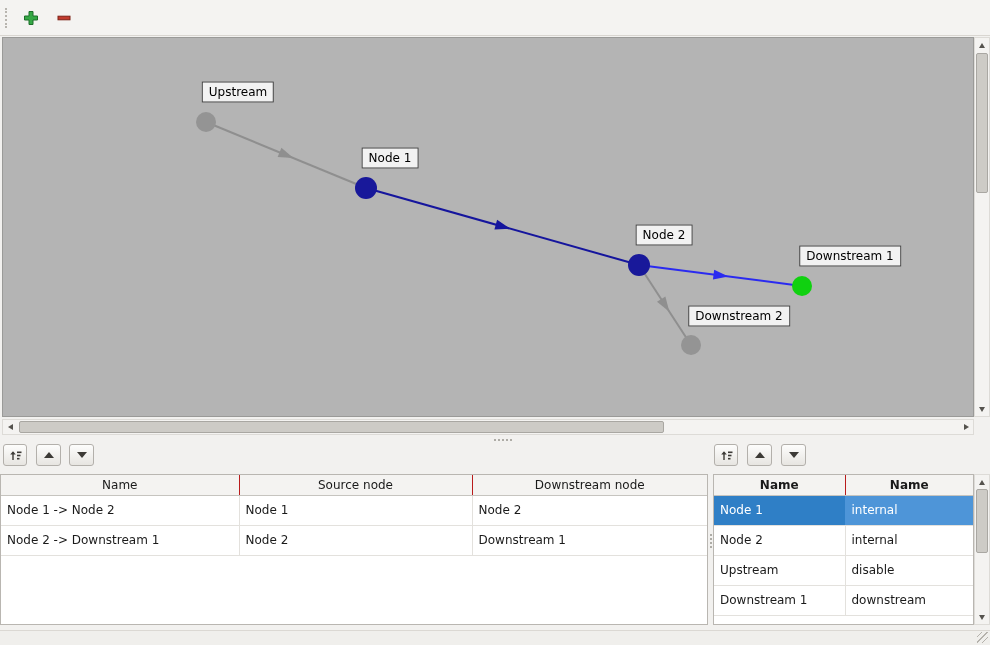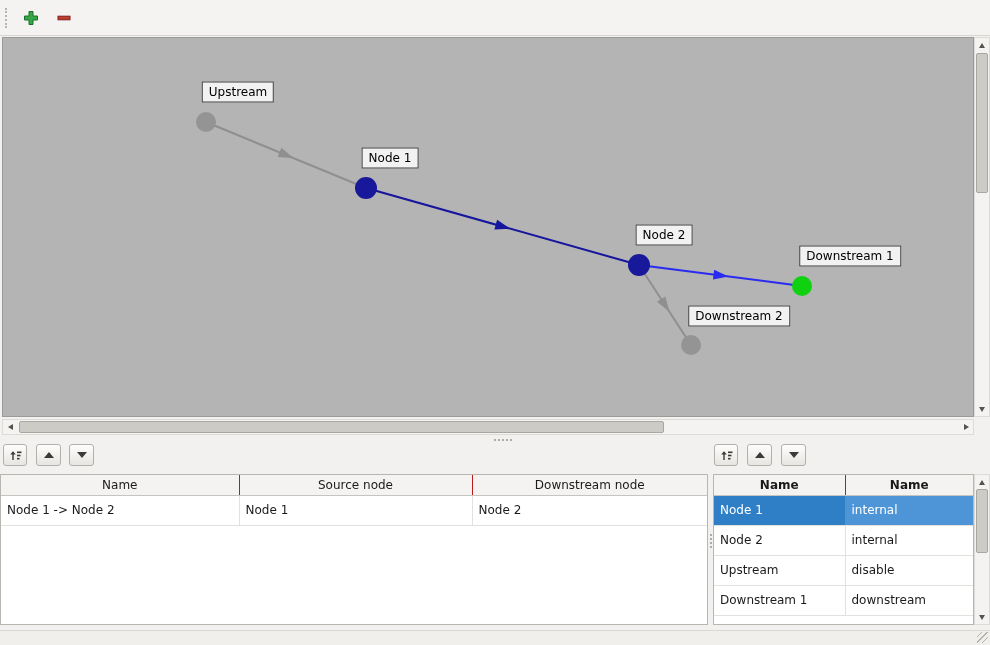--- a/index.html
+++ b/index.html
@@ -208,20 +208,25 @@
           <th>Source node</th>
           <th>Downstream node</th>
         </tr>
       </thead>
       <tbody>
           <tr>
             <td>Node 1 -&gt; Node 2</td>
             <td>Node 1</td>
             <td>Node 2</td>
           </tr>
+          <tr>
+            <td>Node 2 -&gt; Downstream 1</td>
+            <td>Node 2</td>
+            <td>Downstream 1</td>
+          </tr>
         </tbody>
     </table>
   </div>
 
   <div class="table-box" style="left:713px; top:474px; width:261px; height:151px;">
     <table class="tbl bold-head">
       <colgroup>
           <col style="width:131px">
           <col>
         </colgroup>

